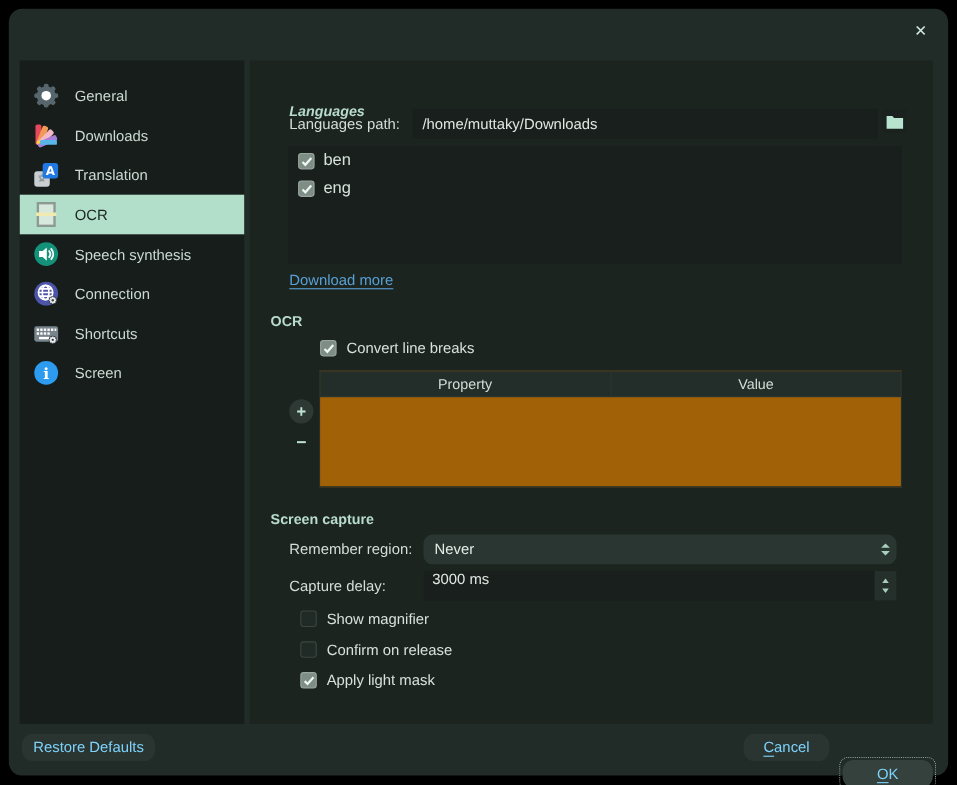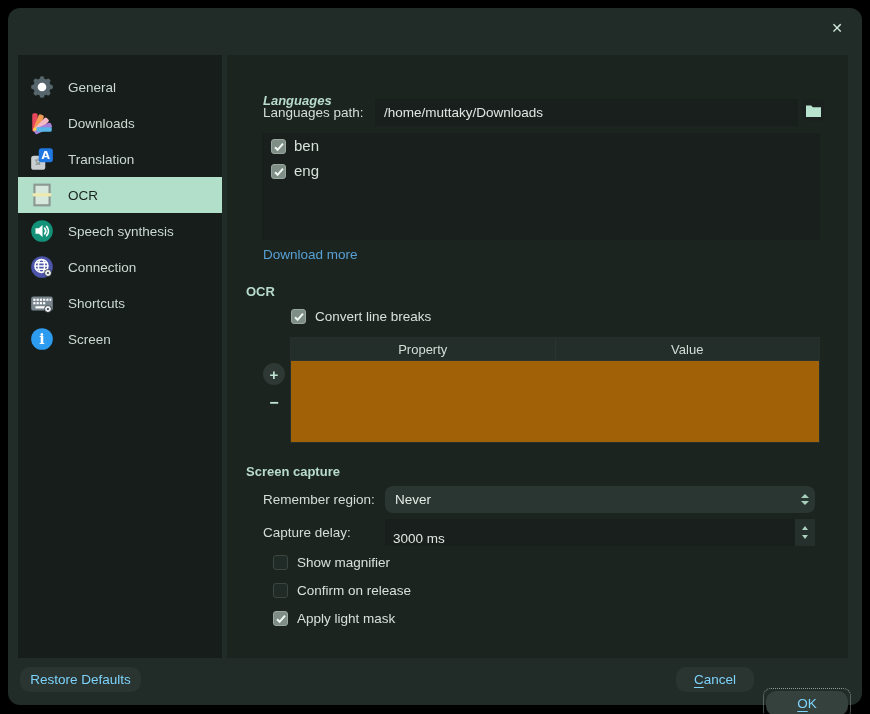--- a/index.html
+++ b/index.html
@@ -16,35 +16,35 @@
   .side-item.selected{background:#b2dfca;color:#19241f;}
   .side-icon{width:28px;height:28px;flex:0 0 28px;display:flex;align-items:center;justify-content:center;}
   
   .main{position:absolute;left:219px;top:47px;width:621px;height:603px;background:#1c2420;}
   .sec-title{position:absolute;font-size:13px;font-weight:bold;color:#b8dccb;}
   .lbl{position:absolute;font-size:13.5px;color:#d4ded8;}
   .input{position:absolute;background:#191f1c;color:#e0e7e2;font-size:13.5px;display:flex;align-items:center;padding:0 9px;box-sizing:border-box;}
   .folder-btn{position:absolute;width:22px;height:22px;background:#1a211e;border-radius:4px;display:flex;align-items:center;justify-content:center;}
   .listbox{position:absolute;background:#191f1c;}
   .list-row{display:flex;align-items:flex-end;gap:8px;padding:4px 9px;color:#d6e1da;font-size:15px;}
-  .link{position:absolute;font-size:13.5px;color:#58a0d4;text-underline-offset:3px;}
+  .link{position:absolute;font-size:13.5px;color:#58a0d4;text-decoration:underline;text-underline-offset:3px;}
   .cb{width:15px;height:15px;border-radius:3px;box-sizing:border-box;flex:0 0 15px;position:relative;}
   .cb.checked{background:#7e8d86;border:1px solid #99a79f;}
   .cb.unchecked{background:#202a26;border:1px solid #3b4641;}
   .cb.checked svg{position:absolute;left:1px;top:1px;}
   .cbrow{position:absolute;display:flex;align-items:center;gap:9px;color:#d6e1da;font-size:13.5px;}
   .table{position:absolute;background:#a16207;border:1px solid #262f2b;box-sizing:border-box;}
   .thead{display:flex;height:22px;background:#232d29;border-bottom:1px solid #2b3530;}
   .th{flex:1;display:flex;align-items:center;justify-content:center;color:#d3ded8;font-size:13px;}
   .th + .th{border-left:1px solid #2b3530;}
   .round-btn{position:absolute;width:22px;height:22px;border-radius:50%;background:#2e3935;color:#bfe3d2;
     display:flex;align-items:center;justify-content:center;font-size:15px;font-weight:bold;}
   .flat-btn{position:absolute;width:22px;height:22px;color:#bfe3d2;display:flex;align-items:center;justify-content:center;font-size:16px;font-weight:bold;}
   .combo{position:absolute;background:#2a3631;border-radius:8px;color:#e4ebe7;font-size:13.5px;display:flex;align-items:center;padding:0 10px;box-sizing:border-box;}
-  .spin{position:absolute;background:#191f1c;color:#dfe7e2;font-size:13.5px;display:flex;align-items:flex-end;padding:0 8px;box-sizing:border-box;}
+  .spin{position:absolute;background:#191f1c;color:#dfe7e2;font-size:13.5px;display:flex;align-items:flex-start;padding:0 8px;box-sizing:border-box;}
   .arrows{position:absolute;right:6px;top:0;bottom:0;display:flex;flex-direction:column;justify-content:center;gap:3px;}
   .arrows .tri{width:0;height:0;border-left:4px solid transparent;border-right:4px solid transparent;}
   .tri.up{border-bottom:4px solid #a9cfbd;}
   .tri.down{border-top:4px solid #a9cfbd;}
   .spin-strip{position:absolute;right:0;top:0;bottom:0;width:20px;background:#252f2b;display:flex;flex-direction:column;align-items:center;justify-content:center;gap:5px;}
   .spin-strip .tri{width:0;height:0;border-left:3.5px solid transparent;border-right:3.5px solid transparent;}
   
   .btn{position:absolute;height:25px;border-radius:10px;background:#2a3430;color:#7dd3fc;font-size:13.5px;
     display:flex;align-items:center;justify-content:center;box-sizing:border-box;}
   .btn .mn{text-decoration:underline;text-underline-offset:3px;}

